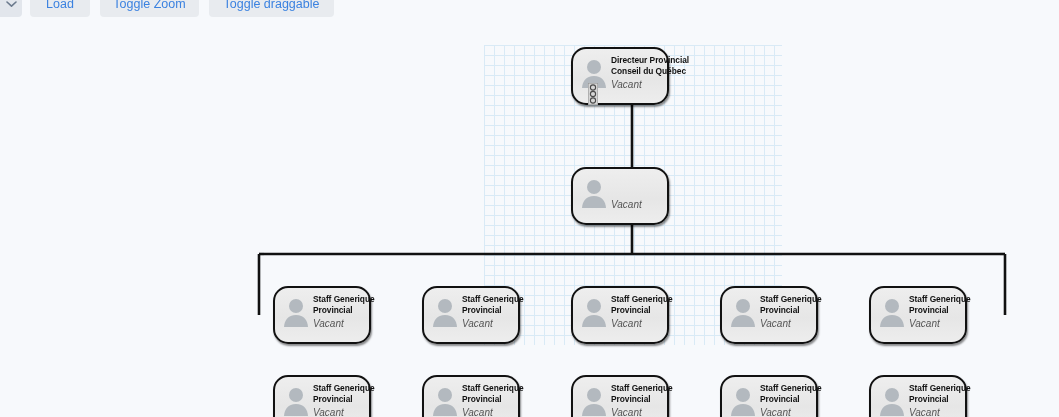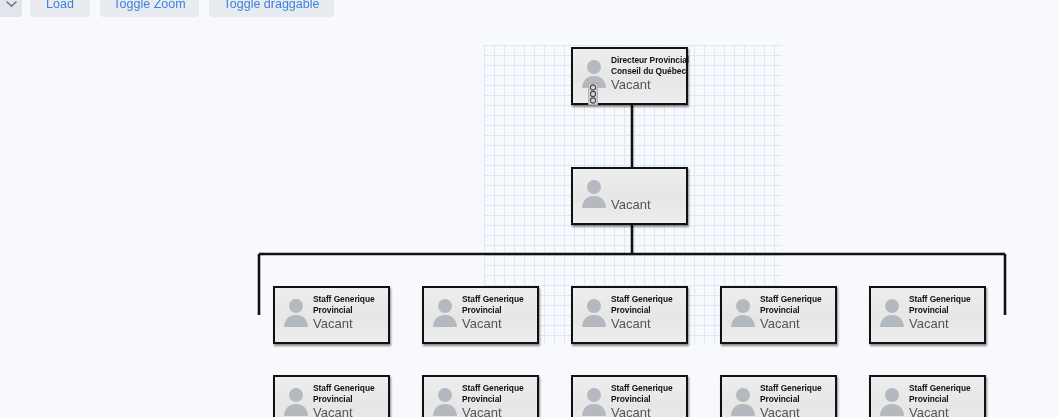--- a/index.html
+++ b/index.html
@@ -72,25 +72,25 @@
       linear-gradient(to bottom, #cfe6f5 1px, transparent 1px);
     background-size: 10px 10px;
     opacity: .75;
     pointer-events: none;
   }
   #links { position: absolute; left: 0; top: 0; }
 
   
   .node {
     position: absolute;
-    width: 117px;
+    width: 98px;
     height: 58px;
     background: linear-gradient(180deg, #eeeeee 0%, #e6e6e6 55%, #ededed 100%);
     border: 2px solid #111111;
-    border-radius: 0;
+    border-radius: 15px;
     box-sizing: border-box;
     box-shadow: 1px 2px 2px rgba(0,0,0,.45);
     z-index: 10;
   }
   .node .avatar {
     position: absolute;
     left: 8px;
     top: 9px;
     width: 26px;
     height: 30px;
@@ -106,23 +106,24 @@
     line-height: 10.5px;
     color: #111;
     letter-spacing: -0.05px;
     white-space: normal;
     overflow: visible;
   }
   .node .nsub {
     position: absolute;
     left: 38px;
     top: 31px;
-    font-size: 13px;
+    font-size: 10px;
     line-height: 10px;
     color: #555;
+    font-style: italic;
   }
   .node .drag-handle {
     position: absolute;
     left: 15px;
     top: 34px;
     width: 10px;
     height: 22px;
     z-index: 3;
     cursor: grab;
   }

